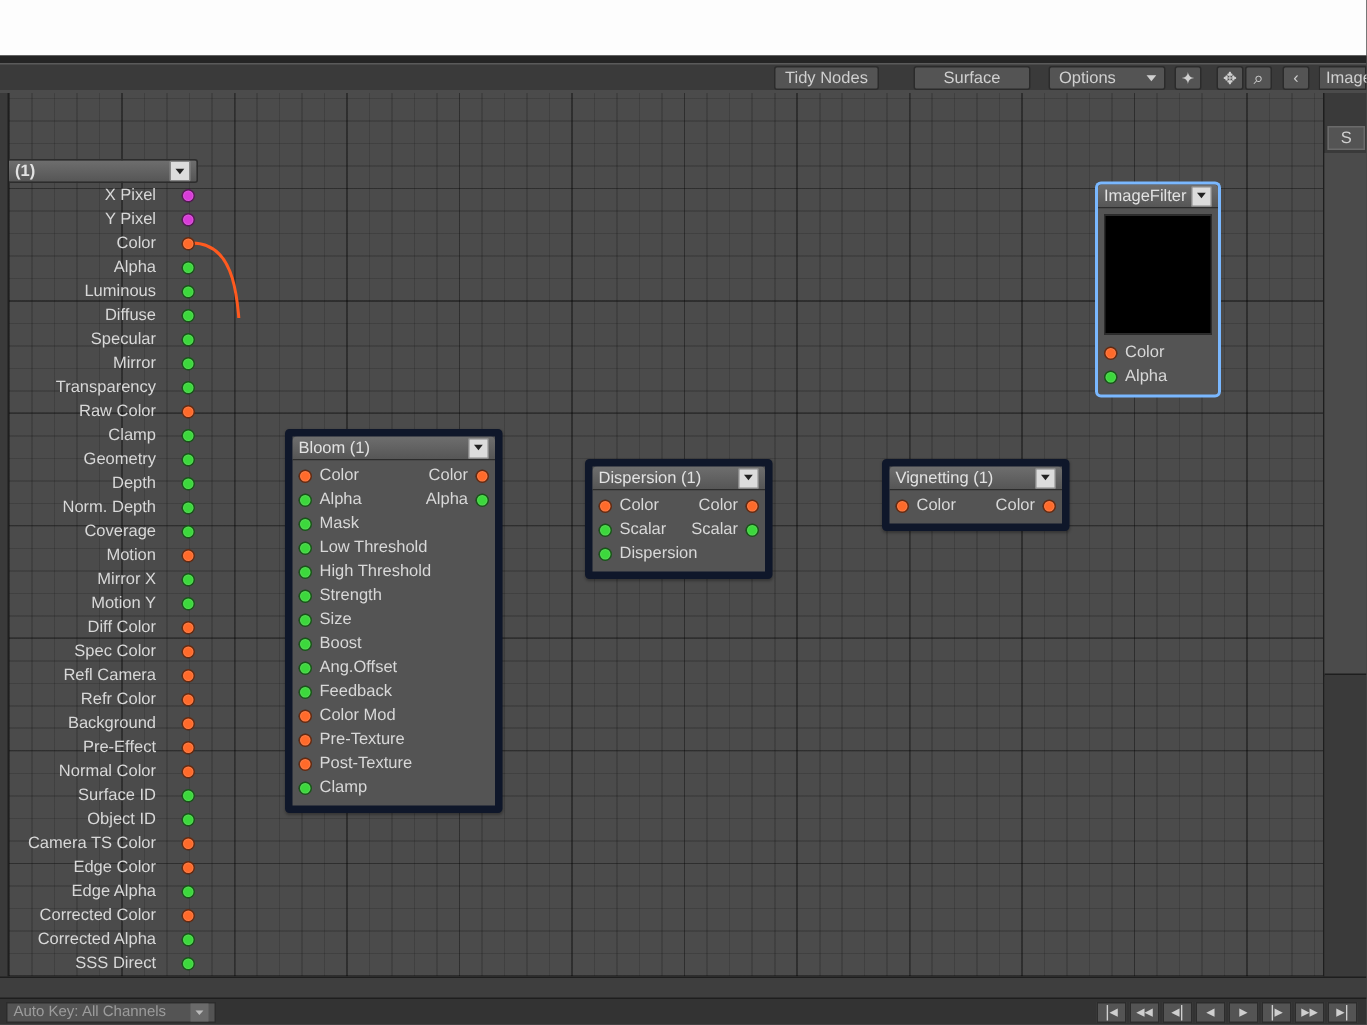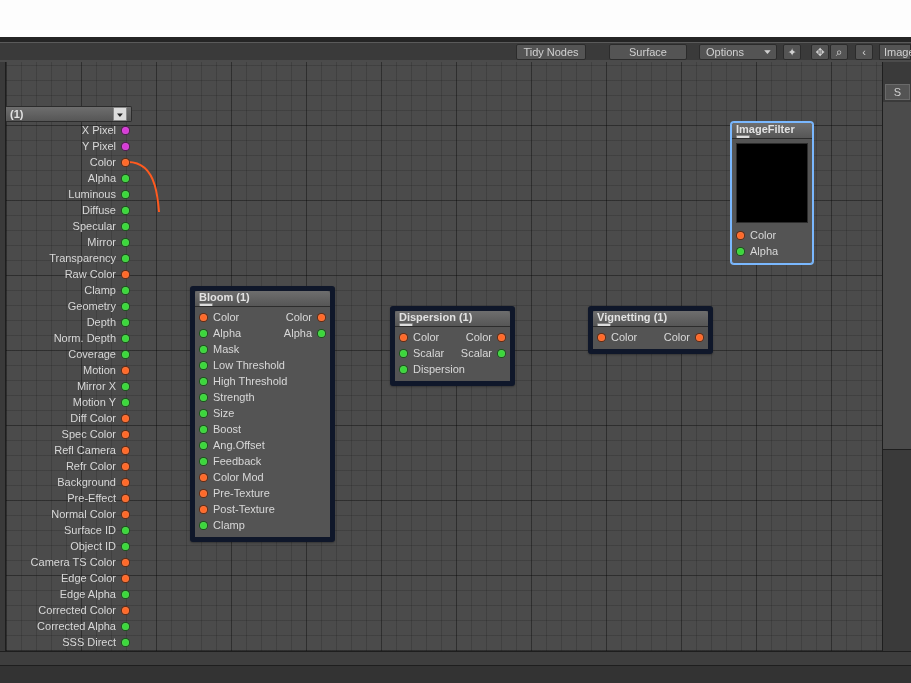--- a/index.html
+++ b/index.html
@@ -24,38 +24,38 @@
      repeating-linear-gradient(90deg, rgba(0,0,0,0.14) 0 1px, transparent 1px 15px),
      repeating-linear-gradient(0deg, rgba(0,0,0,0.28) 0 1px, transparent 1px 75px),
      repeating-linear-gradient(90deg, rgba(0,0,0,0.28) 0 1px, transparent 1px 75px),
      #4b4b4b;
   }
 
   svg.wires { position:absolute; inset:0; pointer-events:none; }
 
   .node { position:absolute; background:#545454; border:5px solid #0f172a; border-radius:3px; box-shadow:0 1px 2px rgba(0,0,0,0.3); }
   .node.selected { border:1px solid #7ab8ff; box-shadow:0 0 0 1px #7ab8ff; }
-  .node .titlebar { height:16px; background:linear-gradient(#6e6e6e,#565656); border-bottom:1px solid #2c2c2c; display:flex; padding:0 4px; font-size:11px; color:#e2e2e2; font-weight:bold; border-radius:3px 3px 0 0; overflow:hidden;flex-direction:column;}
+  .node .titlebar { height:16px; background:linear-gradient(#6e6e6e,#565656); border-bottom:1px solid #2c2c2c; display:flex; align-items:center; padding:0 4px; font-size:11px; color:#e2e2e2; font-weight:normal; border-radius:3px 3px 0 0; overflow:hidden;}
   .node .titlebar .spacer { flex:1; }
   .node .titlebar .dd { width:14px; height:14px; background:#dcdcdc; color:#222; font-size:10px; display:flex; align-items:center; justify-content:center; border:1px solid #888; border-radius:1px;}
   .node .body { padding:2px 4px 4px 4px; }
   .row { display:flex; align-items:center; height:16px; font-size:11px; color:#d8d8d8; position:relative;}
   .row .dot { width:9px; height:9px; border-radius:50%; border:1px solid rgba(0,0,0,0.6); margin-right:5px; flex:none; box-shadow:inset 0 0 1px rgba(255,255,255,0.5);}
   .row .dot.r { margin-right:0; margin-left:5px;}
   .row .lbl { flex:none; }
   .row .grow { flex:1; }
   .row .rlbl { text-align:right; }
   .preview { width:calc(100% - 8px); height:80px; margin:4px; background:#000; border:1px solid #2c2c2c;}
 
   .srcnode { position:absolute; left:0; top:44px; width:126px; background:transparent;}
   .srcnode .titlebar { height:16px; background:linear-gradient(#6e6e6e,#565656); border:1px solid #2c2c2c; border-left:none; display:flex; align-items:center; padding:0 4px; font-size:11px; color:#e2e2e2; font-weight:bold; overflow:hidden; border-radius:0 2px 2px 0;}
   .srcnode .titlebar .spacer{flex:1;}
   .srcnode .titlebar .dd { width:14px; height:14px; background:#dcdcdc; color:#222; font-size:10px; display:flex; align-items:center; justify-content:center; border:1px solid #888; border-radius:1px;}
   .srcnode .srow { height:16px; display:flex; align-items:center; justify-content:flex-end; font-size:11px; color:#d8d8d8; padding-right:2px;}
-  .srcnode .srow .lbl { margin-right:5px; }
+  .srcnode .srow .lbl { margin-right:17px; }
   .srcnode .srow .dot { width:9px; height:9px; border-radius:50%; border:1px solid rgba(0,0,0,0.6); box-shadow:inset 0 0 1px rgba(255,255,255,0.5);}
 
   .c-magenta{background:#d83cd8;} .c-orange{background:#ff6a2a;} .c-green{background:#3cd83c;}
 
   .footer { position:absolute; left:0; bottom:0; right:0; height:32px; background:#333; border-top:1px solid #1e1e1e;}
   .footer .inner { position:absolute; left:0; top:0; right:0; height:14px; background:#3e3e3e; border-bottom:1px solid #1e1e1e;}
   .footer .bar { position:absolute; left:0; top:14px; right:0; bottom:0; display:flex; align-items:center;}
   .footer .bar .combo { margin-left:4px; height:14px; width:140px; background:#545454; border:1px solid #2c2c2c; font-size:10px; color:#9c9c9c; display:flex; align-items:center; padding:0 4px;}
   .footer .bar .combo .spacer{flex:1;}
   .footer .bar .combo .dd{width:12px;height:12px;display:flex;align-items:center;justify-content:center;color:#bbb;font-size:9px;background:#6a6a6a;}
@@ -404,13 +404,31 @@
             <span class="lbl">Alpha</span>
           </div>
         </div>
     </div>
   </div>
 
 </div>
 
 <div class="footer">
   <div class="inner"></div>
+  <div class="bar">
+    <div class="combo">
+      <span>Auto Key: All Channels</span>
+      <span class="spacer"></span>
+      <span class="dd">
+          <span class="chev">▼</span>
+        </span>
+    </div>
+    <div class="grow"></div>
+    <div class="pbtn">|◂</div>
+    <div class="pbtn">◂◂</div>
+    <div class="pbtn">◂|</div>
+    <div class="pbtn">◂</div>
+    <div class="pbtn">▸</div>
+    <div class="pbtn">|▸</div>
+    <div class="pbtn">▸▸</div>
+    <div class="pbtn" style="margin-right:6px">▸|</div>
+  </div>
 </div>
 
 </body></html>

